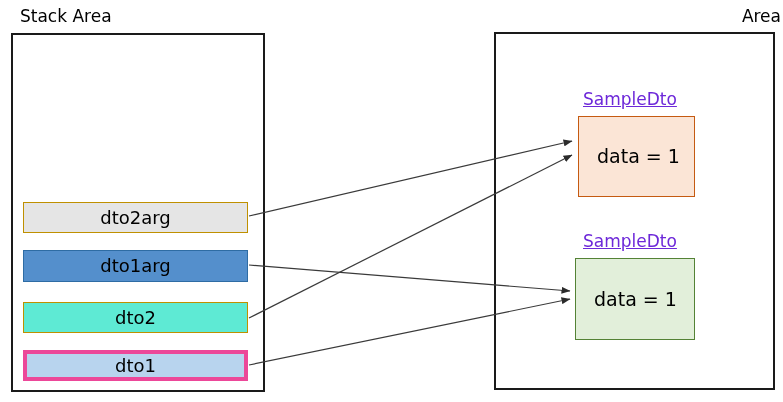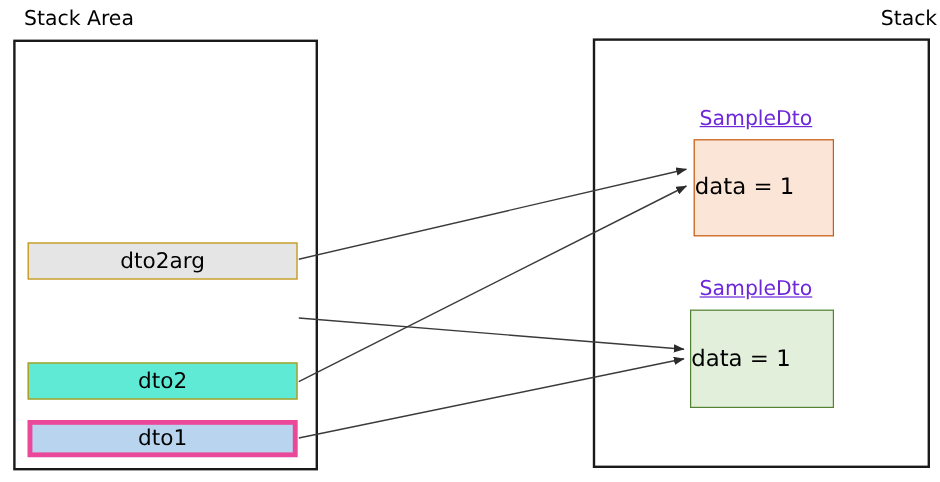--- a/index.html
+++ b/index.html
@@ -66,20 +66,21 @@
     color: #6d28d9;
     text-decoration: underline;
     white-space: nowrap;
     line-height: 1;
   }
   .heap-card {
     position: absolute;
     box-sizing: border-box;
     display: flex;
     align-items: center;
+    padding-left: 18px;
     font-size: 19px;
     color: #000000;
     line-height: 1;
   }
   #heap-title-1 { left: 583px; top: 91px; }
   #heap-card-1 {
     left: 578px; top: 116px; width: 117px; height: 81px;
     background: #fbe5d6; border: 1px solid #c55a11;
   }
   #heap-title-2 { left: 583px; top: 233px; }
@@ -95,28 +96,29 @@
     pointer-events: none;
   }
 </style>
 </head>
 <body>
 
 <div id="canvas">
 
   <div class="region-label" id="stack-label">Stack Area</div>
 
-  <div class="region-label" id="heap-label">Stack</div>
+  <div class="region-label" id="heap-label">Area</div>
 
   <div class="region-box" id="stack-box"></div>
 
   <div class="region-box" id="heap-box"></div>
 
   <div class="stack-frame" id="frame-dto2arg">dto2arg</div>
 
+  <div class="stack-frame" id="frame-dto1arg">dto1arg</div>
 
   <div class="stack-frame" id="frame-dto2">dto2</div>
 
   <div class="stack-frame" id="frame-dto1">dto1</div>
 
   <div class="heap-title" id="heap-title-1">SampleDto</div>
 
   <div class="heap-card" id="heap-card-1">data = 1</div>
 
   <div class="heap-title" id="heap-title-2">SampleDto</div>

